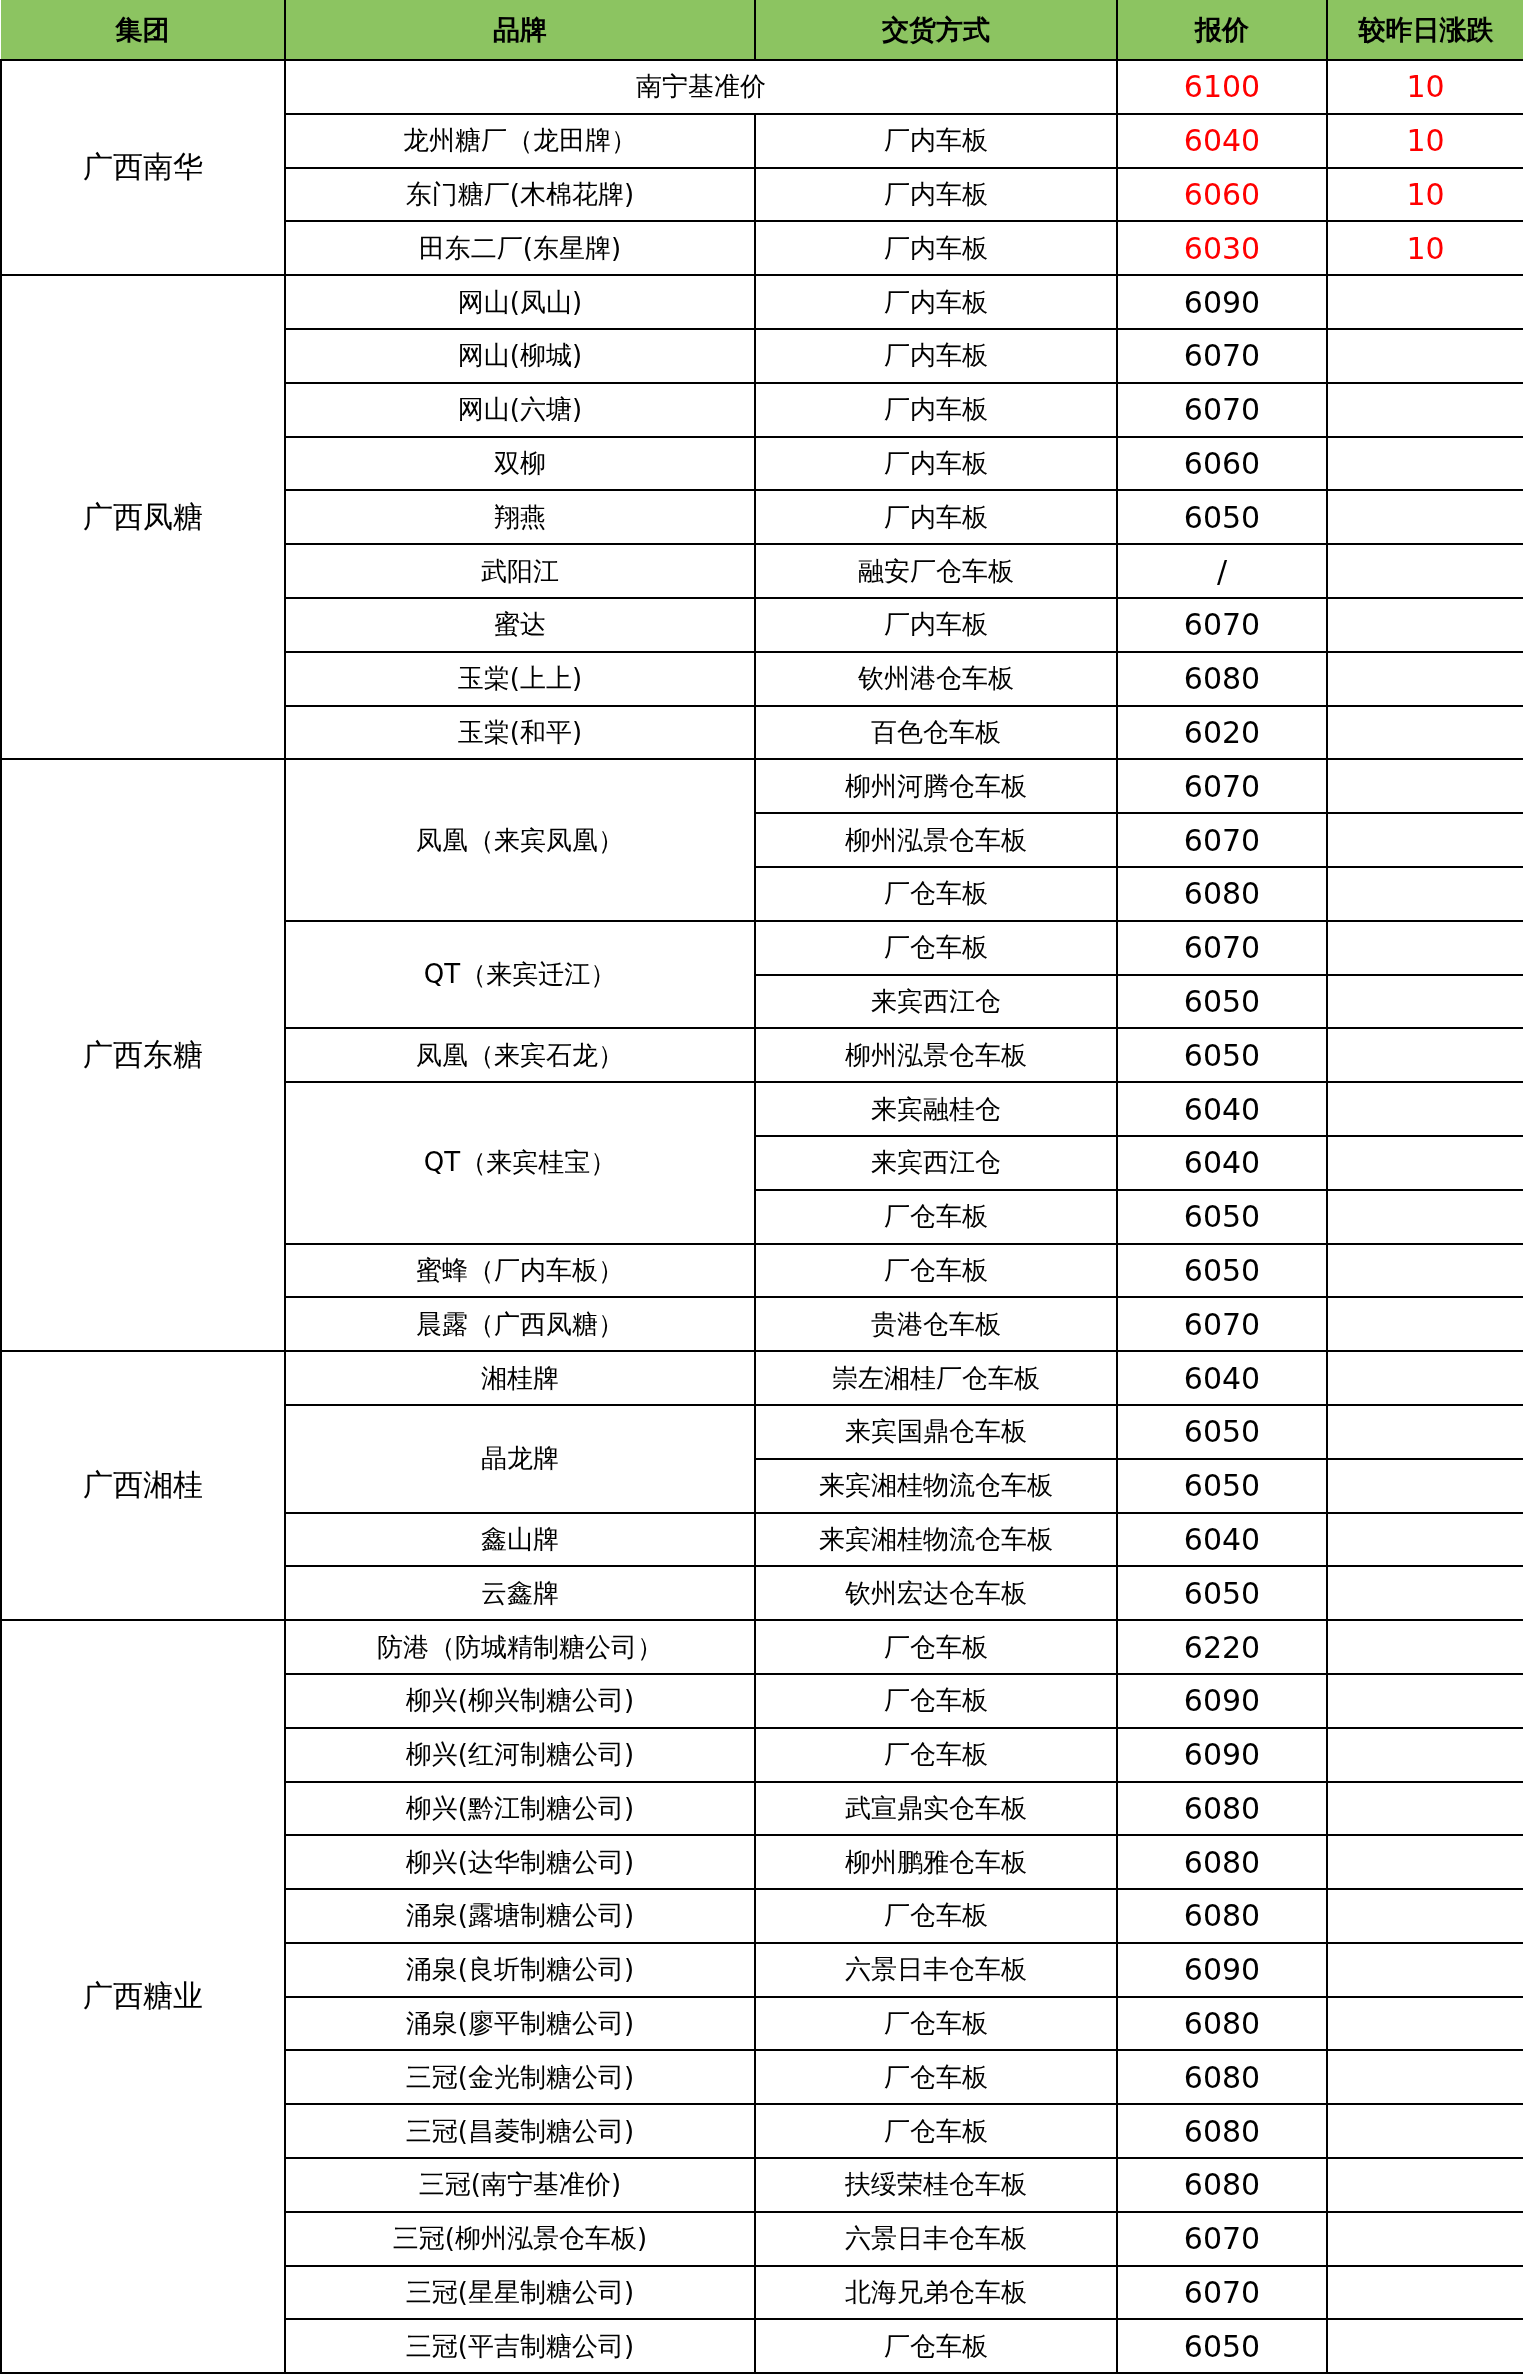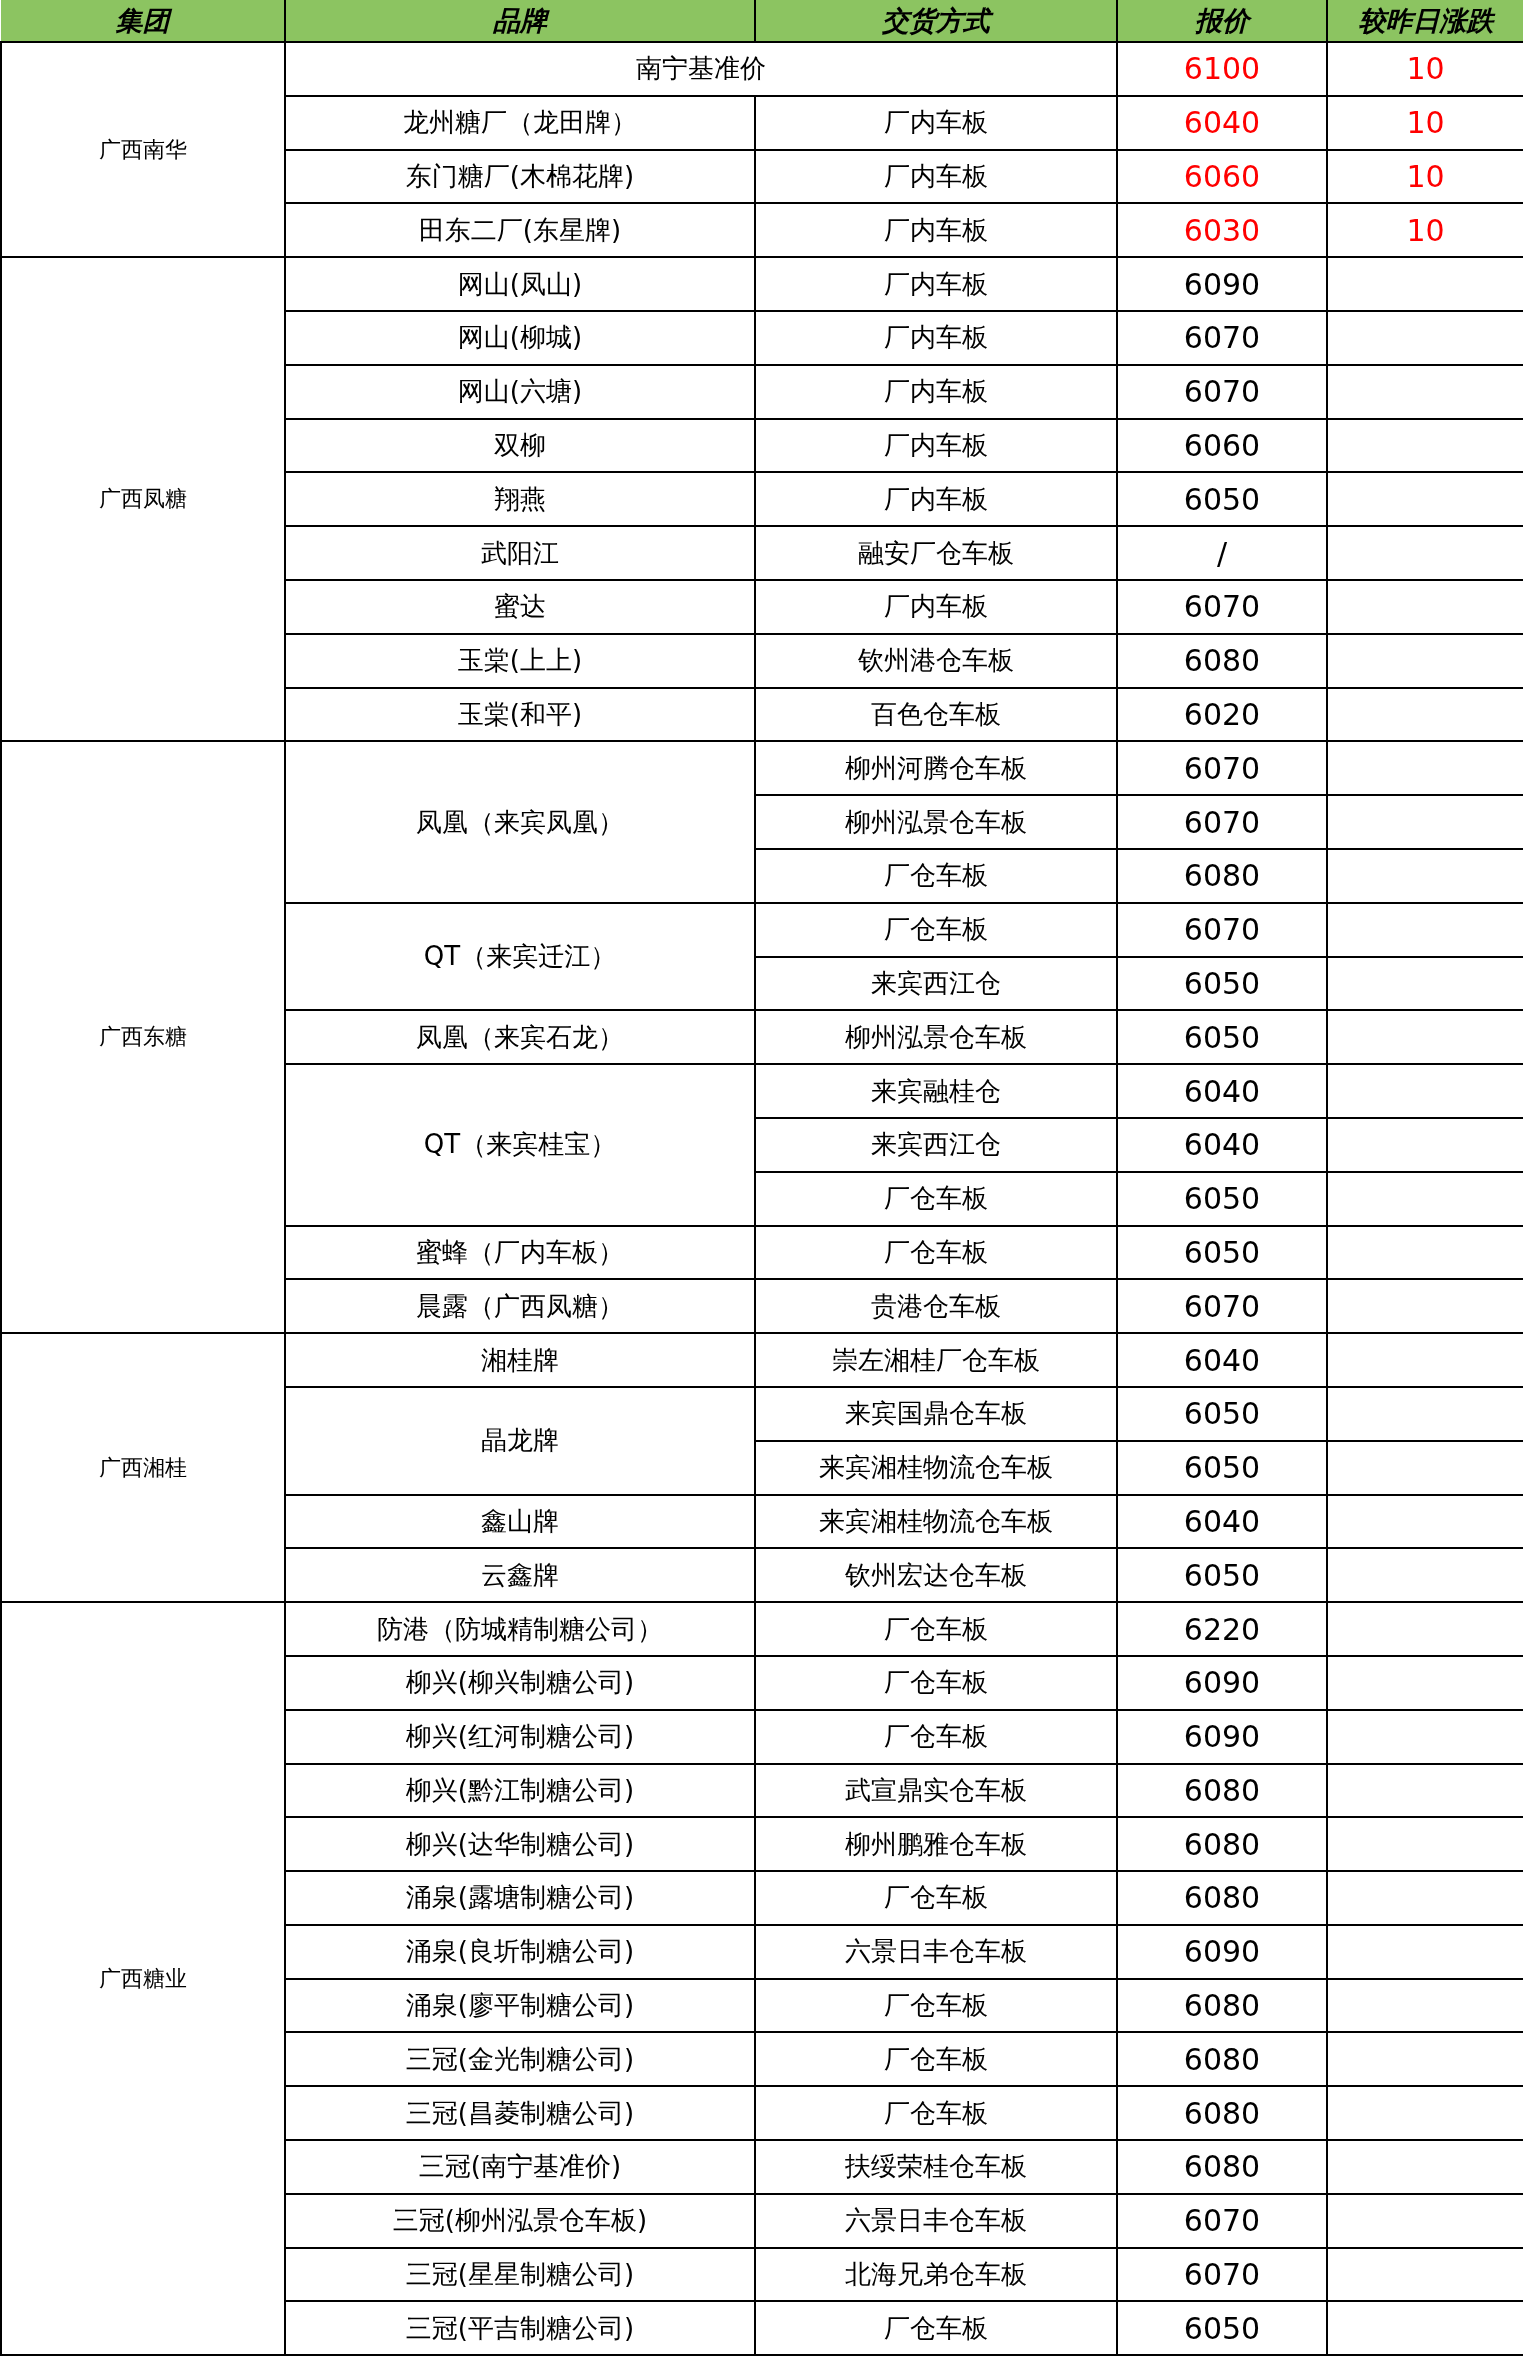--- a/index.html
+++ b/index.html
@@ -17,32 +17,32 @@
   col.c-price{width:210px;}
   col.c-change{width:197px;}
   th,td{
     border:2px solid var(--border);
     text-align:center;
     vertical-align:middle;
     padding:0 4px;
     overflow:hidden;
     white-space:nowrap;
   }
-  thead tr{height:42px;font-style:italic;}
+  thead tr{height:60px;}
   tbody tr{height:53.8px;}
   th{
     background:var(--header-bg);
     font-weight:bold;
     font-size:27px;
     border-top:none;
   }
   th:first-child{border-left:none;}
   th:last-child{border-right:none;}
   td{font-size:26px;}
-  td.group{font-size:22px;}
+  td.group{font-size:30px;}
   td.price,td.change{font-size:30px;}
   td.up{color:var(--up-color);margin-left:31px;}
 </style>
 </head>
 <body>
 
 <table>
   <colgroup>
     <col class="c-group">
     <col class="c-brand">

